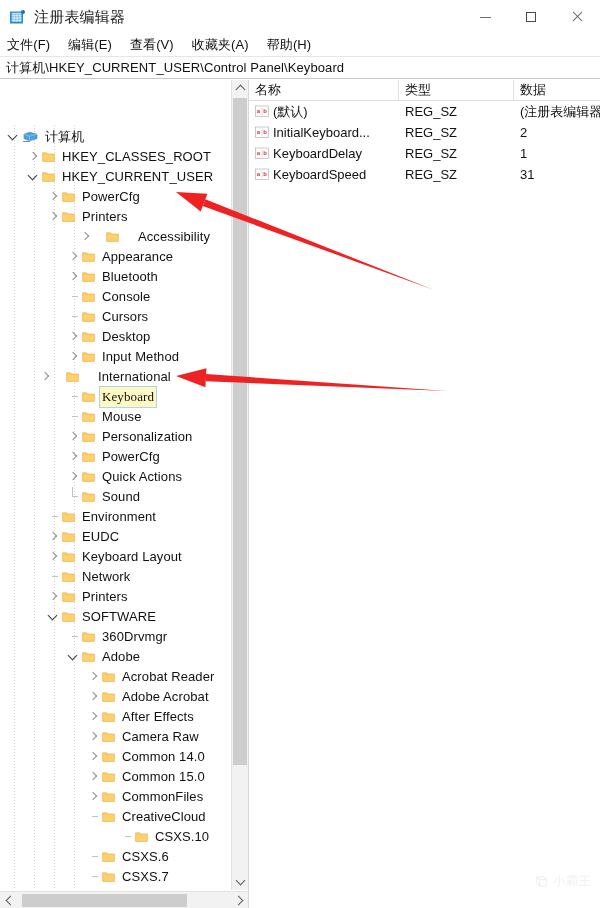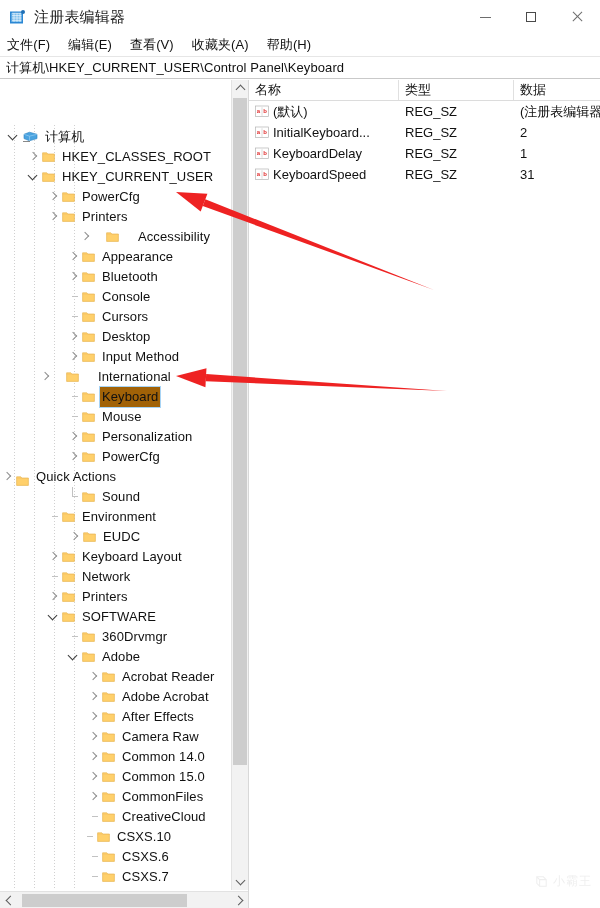--- a/index.html
+++ b/index.html
@@ -229,22 +229,23 @@
   }
   .computer-icon svg { display: block; }
   .tree-label {
     font-size: 13px;
     color: #111111;
     letter-spacing: 0.1px;
     line-height: 20px;
     padding: 0 2px;
   }
   .tree-row.selected .tree-label {
-    background: #a16207;
+    background: #fef9c3;
     outline: 1px solid #a8d4f5;
+    font-family: Liberation Serif, serif;
   }
   
   .guide {
     position: absolute;
     top: 0;
     bottom: 0;
     width: 1px;
     background: repeating-linear-gradient(
       to bottom, #d0d0d0 0px, #d0d0d0 1px, transparent 1px, transparent 3px);
   }
@@ -613,21 +614,21 @@
           <div class="tree-row" style="padding-left: 66px;">
             <span class="twisty closed"></span>
             <span class="folder">
               <svg width="13" height="12" viewBox="0 0 13 12">
                 <path d="M0.6 1.8 h4.2 l1 1.2 h6.6 v7.4 h-11.8 z" fill="#ffd06b" stroke="#e0a93b" stroke-width="0.55"></path>
                 <path d="M0.6 3.4 h11.8" stroke="#f3c169" stroke-width="0.5"></path>
               </svg>
             </span>
             <span class="tree-label">PowerCfg</span>
           </div>
-          <div class="tree-row" style=" align-items: flex-end;">
+          <div class="tree-row" style="padding-left: 66px;">
             <span class="twisty closed"></span>
             <span class="folder">
               <svg width="13" height="12" viewBox="0 0 13 12">
                 <path d="M0.6 1.8 h4.2 l1 1.2 h6.6 v7.4 h-11.8 z" fill="#ffd06b" stroke="#e0a93b" stroke-width="0.55"></path>
                 <path d="M0.6 3.4 h11.8" stroke="#f3c169" stroke-width="0.5"></path>
               </svg>
             </span>
             <span class="tree-label">Quick Actions</span>
           </div>
           <div class="tree-row" style="padding-left: 66px;">
@@ -643,21 +644,21 @@
           <div class="tree-row" style="padding-left: 46px;">
             <span class="twisty leaf"></span>
             <span class="folder">
               <svg width="13" height="12" viewBox="0 0 13 12">
                 <path d="M0.6 1.8 h4.2 l1 1.2 h6.6 v7.4 h-11.8 z" fill="#ffd06b" stroke="#e0a93b" stroke-width="0.55"></path>
                 <path d="M0.6 3.4 h11.8" stroke="#f3c169" stroke-width="0.5"></path>
               </svg>
             </span>
             <span class="tree-label">Environment</span>
           </div>
-          <div class="tree-row" style="padding-left: 67px;">
+          <div class="tree-row" style="padding-left: 46px;">
             <span class="twisty closed"></span>
             <span class="folder">
               <svg width="13" height="12" viewBox="0 0 13 12">
                 <path d="M0.6 1.8 h4.2 l1 1.2 h6.6 v7.4 h-11.8 z" fill="#ffd06b" stroke="#e0a93b" stroke-width="0.55"></path>
                 <path d="M0.6 3.4 h11.8" stroke="#f3c169" stroke-width="0.5"></path>
               </svg>
             </span>
             <span class="tree-label">EUDC</span>
           </div>
           <div class="tree-row" style="padding-left: 46px;">
@@ -793,21 +794,21 @@
           <div class="tree-row" style="padding-left: 86px;">
             <span class="twisty leaf"></span>
             <span class="folder">
               <svg width="13" height="12" viewBox="0 0 13 12">
                 <path d="M0.6 1.8 h4.2 l1 1.2 h6.6 v7.4 h-11.8 z" fill="#ffd06b" stroke="#e0a93b" stroke-width="0.55"></path>
                 <path d="M0.6 3.4 h11.8" stroke="#f3c169" stroke-width="0.5"></path>
               </svg>
             </span>
             <span class="tree-label">CreativeCloud</span>
           </div>
-          <div class="tree-row" style="padding-left: 81px;">
+          <div class="tree-row" style="padding-left: 119px;">
             <span class="twisty leaf"></span>
             <span class="folder">
               <svg width="13" height="12" viewBox="0 0 13 12">
                 <path d="M0.6 1.8 h4.2 l1 1.2 h6.6 v7.4 h-11.8 z" fill="#ffd06b" stroke="#e0a93b" stroke-width="0.55"></path>
                 <path d="M0.6 3.4 h11.8" stroke="#f3c169" stroke-width="0.5"></path>
               </svg>
             </span>
             <span class="tree-label">CSXS.10</span>
           </div>
           <div class="tree-row" style="padding-left: 86px;">

